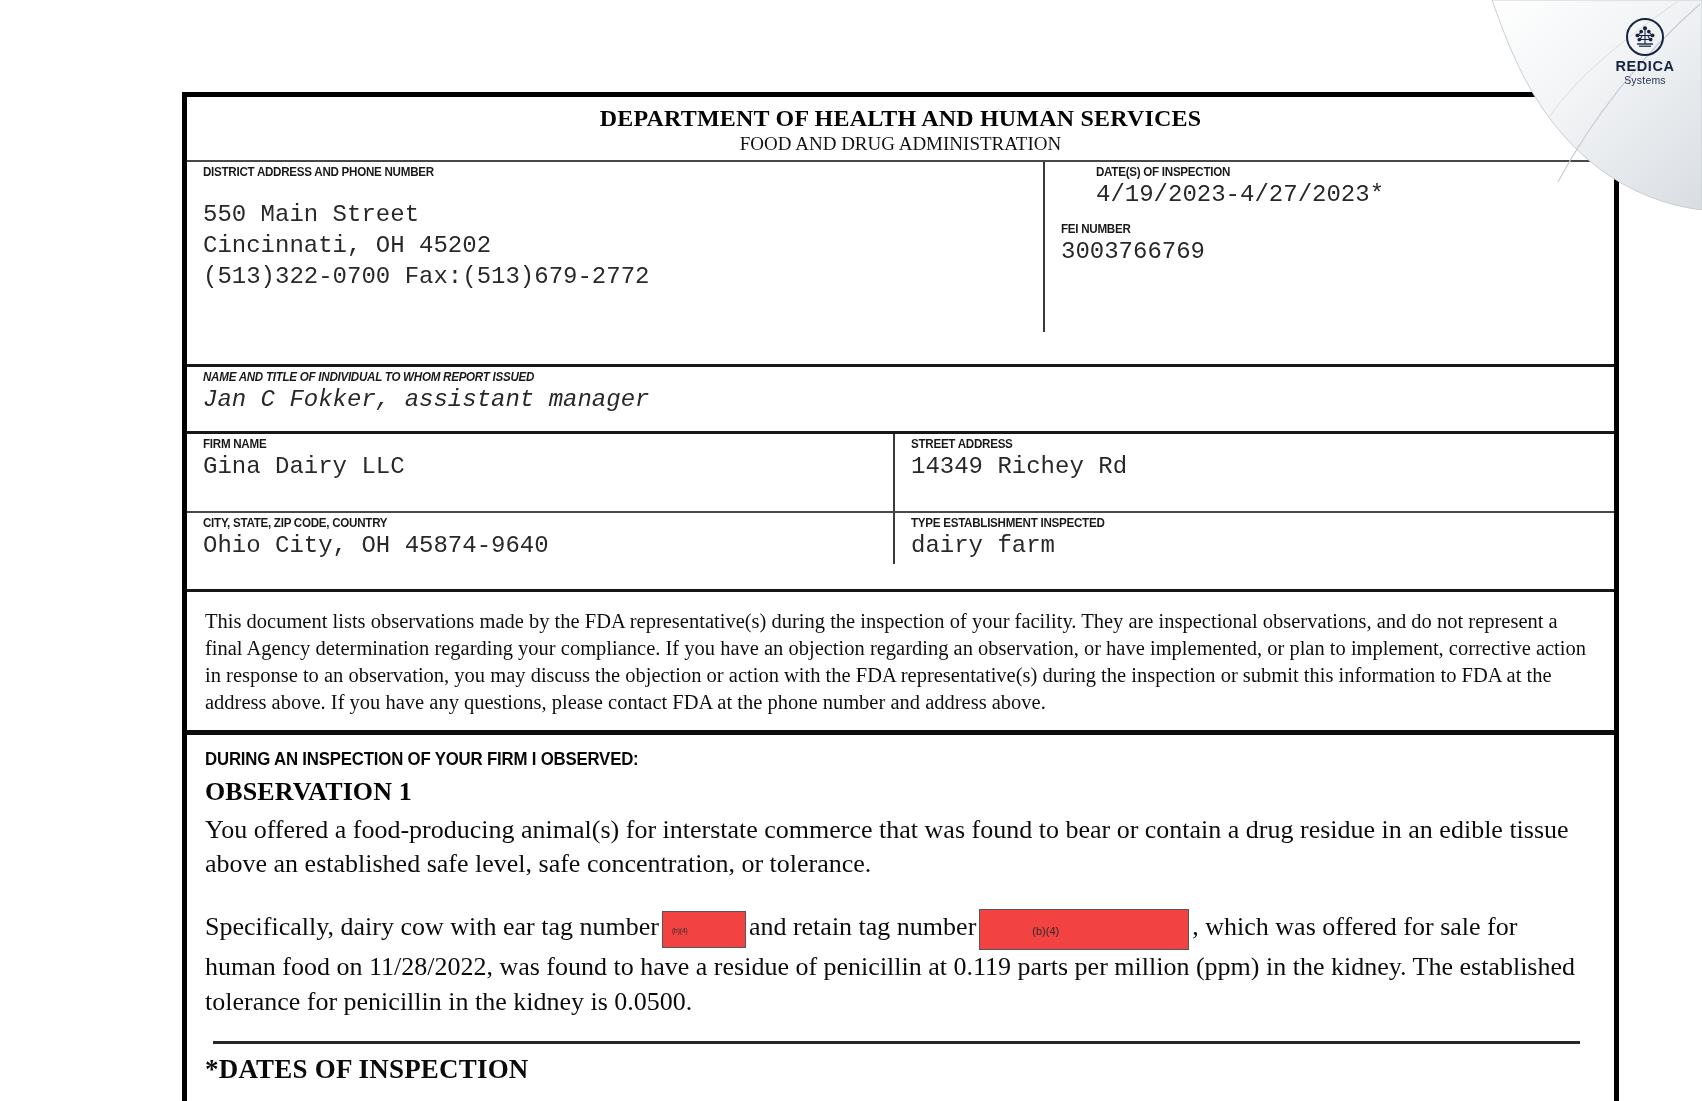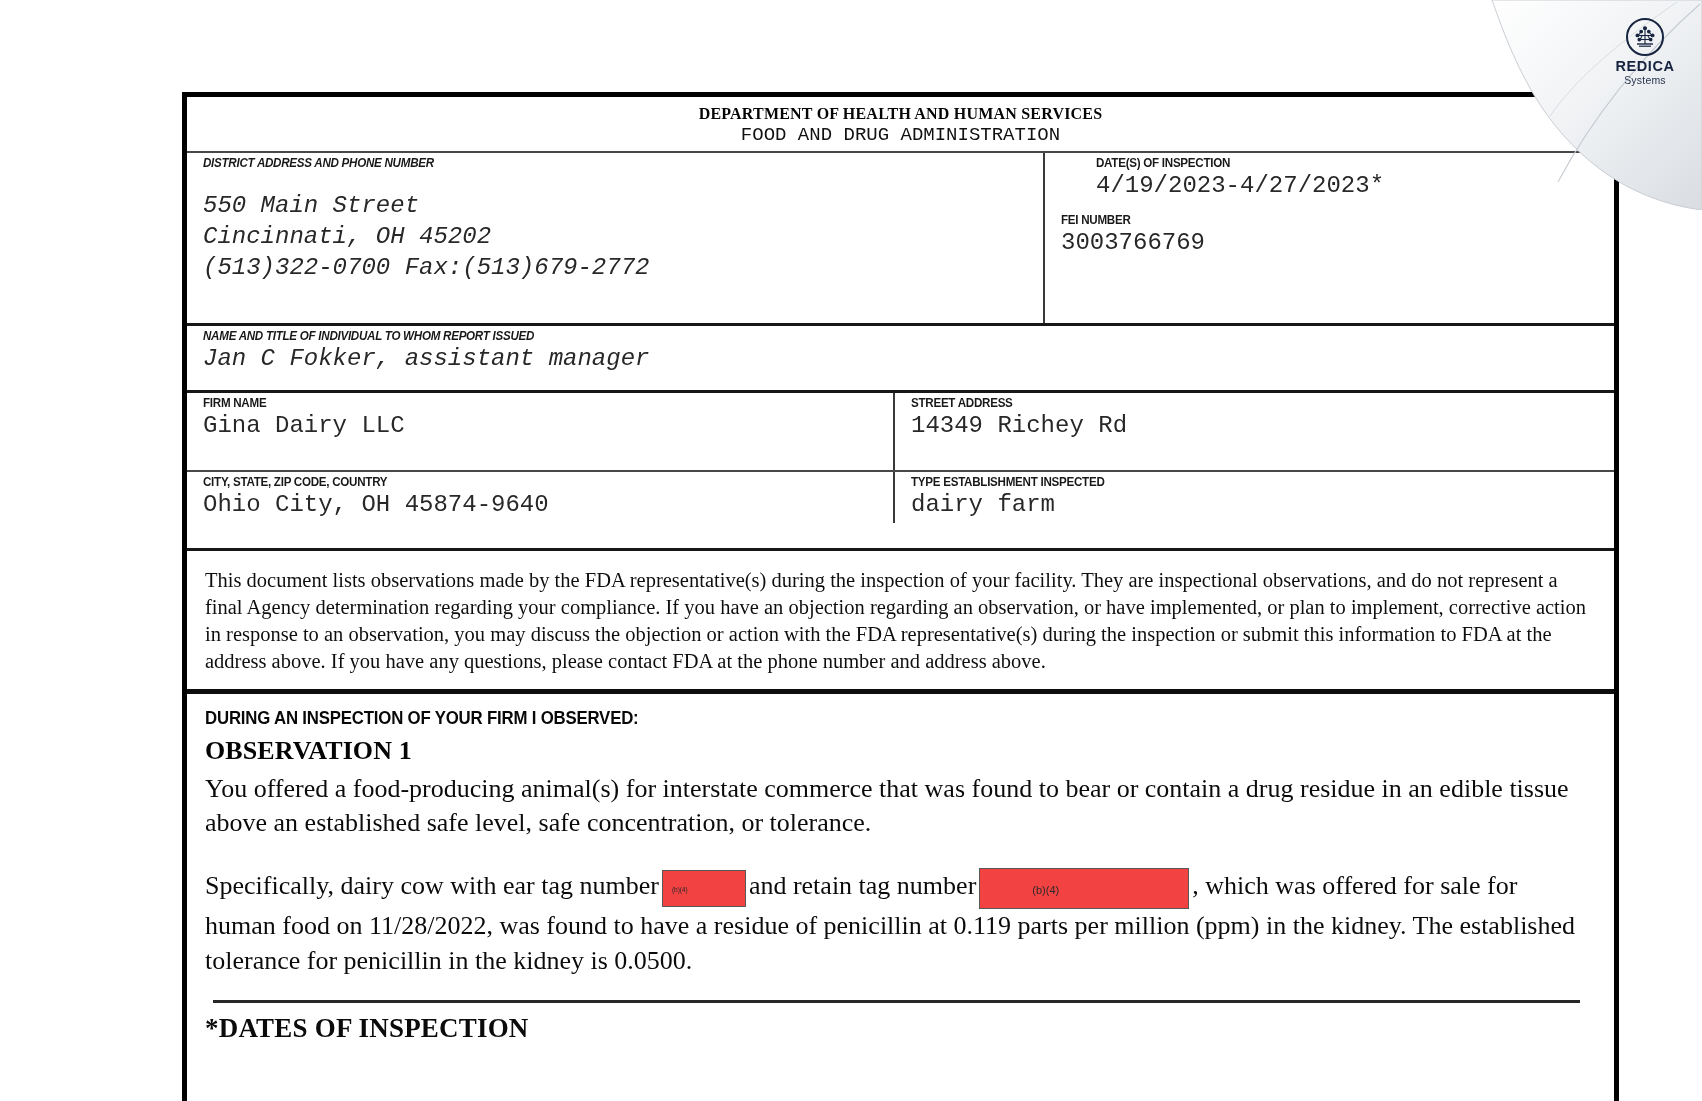--- a/index.html
+++ b/index.html
@@ -41,27 +41,27 @@
 
   
   .masthead {
     text-align: center;
     padding-top: 8px;
     padding-bottom: 4px;
   }
   .masthead .dept {
     font-family: "Liberation Serif", serif;
     font-weight: bold;
-    font-size: 16px;
+    font-size: 24px;
     letter-spacing: .2px;
     color: #0a0a0a;
     line-height: 1.12;
   }
   .masthead .agency {
-    font-family: Liberation Mono, monospace;
+    font-family: Liberation Serif, serif;
     font-size: 19px;
     color: #151515;
     line-height: 1.2;
     margin-top: 1px;
   }
 
   
   .hrule       { height: 2px; background: #4a4a4a; width: 100%; }
   .hrule.thick { height: 3px; background: #1b1b1b; }
   .hrule.heavy { height: 5px; background: #111111; }
@@ -218,21 +218,21 @@
   <div id="form483">
     <div class="inner">
 
       <div class="masthead">
         <div class="dept">DEPARTMENT OF HEALTH AND HUMAN SERVICES</div>
         <div class="agency">FOOD AND DRUG ADMINISTRATION</div>
       </div>
       <div class="hrule"></div>
 
       <div class="row">
-        <div class="cell" style="width:856px;height:170px;font-style:italic;">
+        <div class="cell" style="width:856px;height:202px;">
           <div class="flabel">DISTRICT ADDRESS AND PHONE NUMBER</div>
           <div class="fvalue">550 Main Street
 Cincinnati, OH 45202
 (513)322-0700 Fax:(513)679-2772</div>
         </div>
         <div class="cell bl" style="width:571px;height:170px;padding:0;">
           <div class="bb" style="height:57px;padding:4px 0 0 16px;margin-left:35px;">
             <div class="flabel">DATE(S) OF INSPECTION</div>
             <div class="fvalue tight">4/19/2023-4/27/2023*</div>
           </div>

